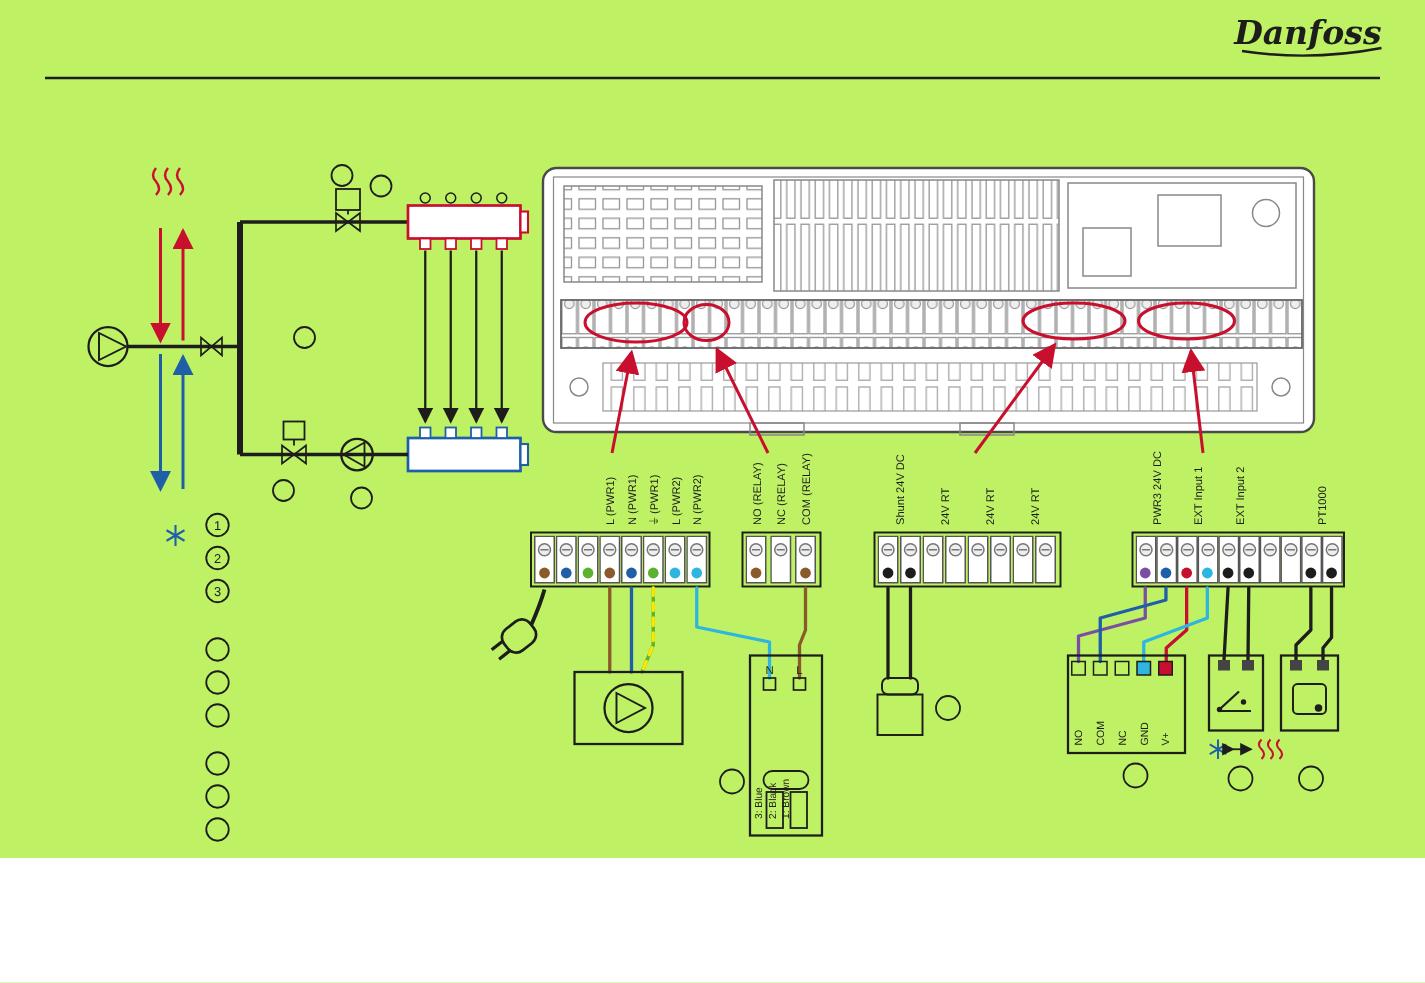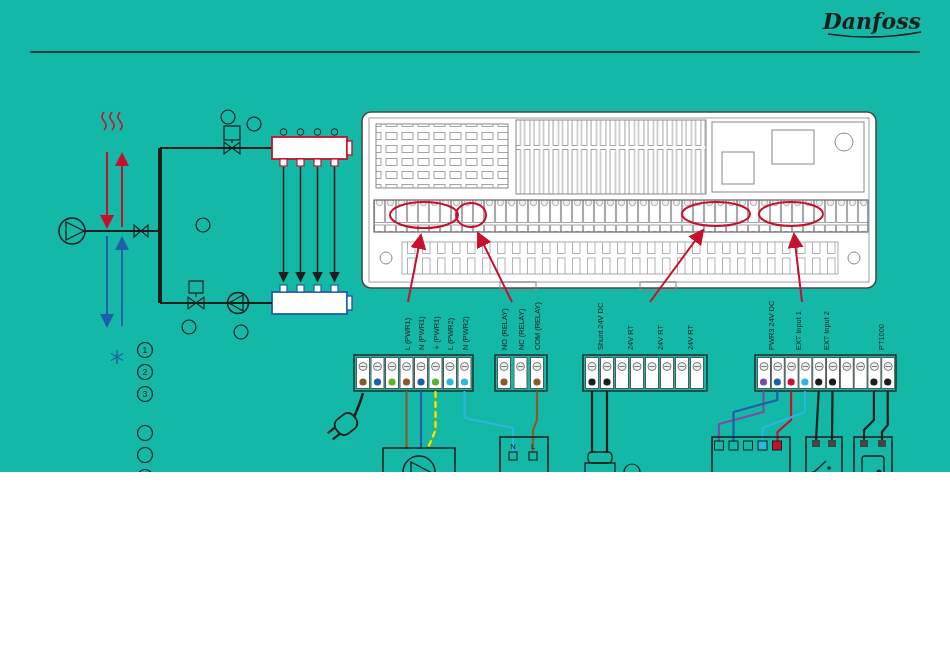--- a/index.html
+++ b/index.html
@@ -1,16 +1,16 @@
 <!DOCTYPE html>
 <html style="--c-red: #c8102e; --c-blue: #1f5fa8; --c-cyan: #2eb5e0; --c-brown: #8a5a2a; --c-green: #5cb22e; --c-yellow: #ffe600; --c-purple: #7a4fa3; --c-ink: #1d1d1b;"><head>
 <meta charset="utf-8">
 <style>
   html,body{margin:0;padding:0;background:#fff;}
-  .page{position:relative;width:950px;height:472px;background:#14b8a6;overflow:hidden;
+  .page{position:relative;width:950px;height:572px;background:#bef264;overflow:hidden;
         font-family:"Liberation Sans",sans-serif;}
   svg{position:absolute;left:0;top:0;}
   text{font-family:"Liberation Sans",sans-serif;fill:#1d1d1b;}
   .rlbl{font-size:7.4px;}
   .io-lbl{font-size:7px;}
   .wire-lbl{font-size:6.8px;}
   .nl-lbl{font-size:7.6px;text-anchor:middle;}
   .num{font-size:8.6px;text-anchor:middle;}
   .logo{font-family:"DejaVu Serif",serif;font-size:22px;font-style:italic;font-weight:bold;}
   .outline{fill:none;stroke:#1d1d1b;}

